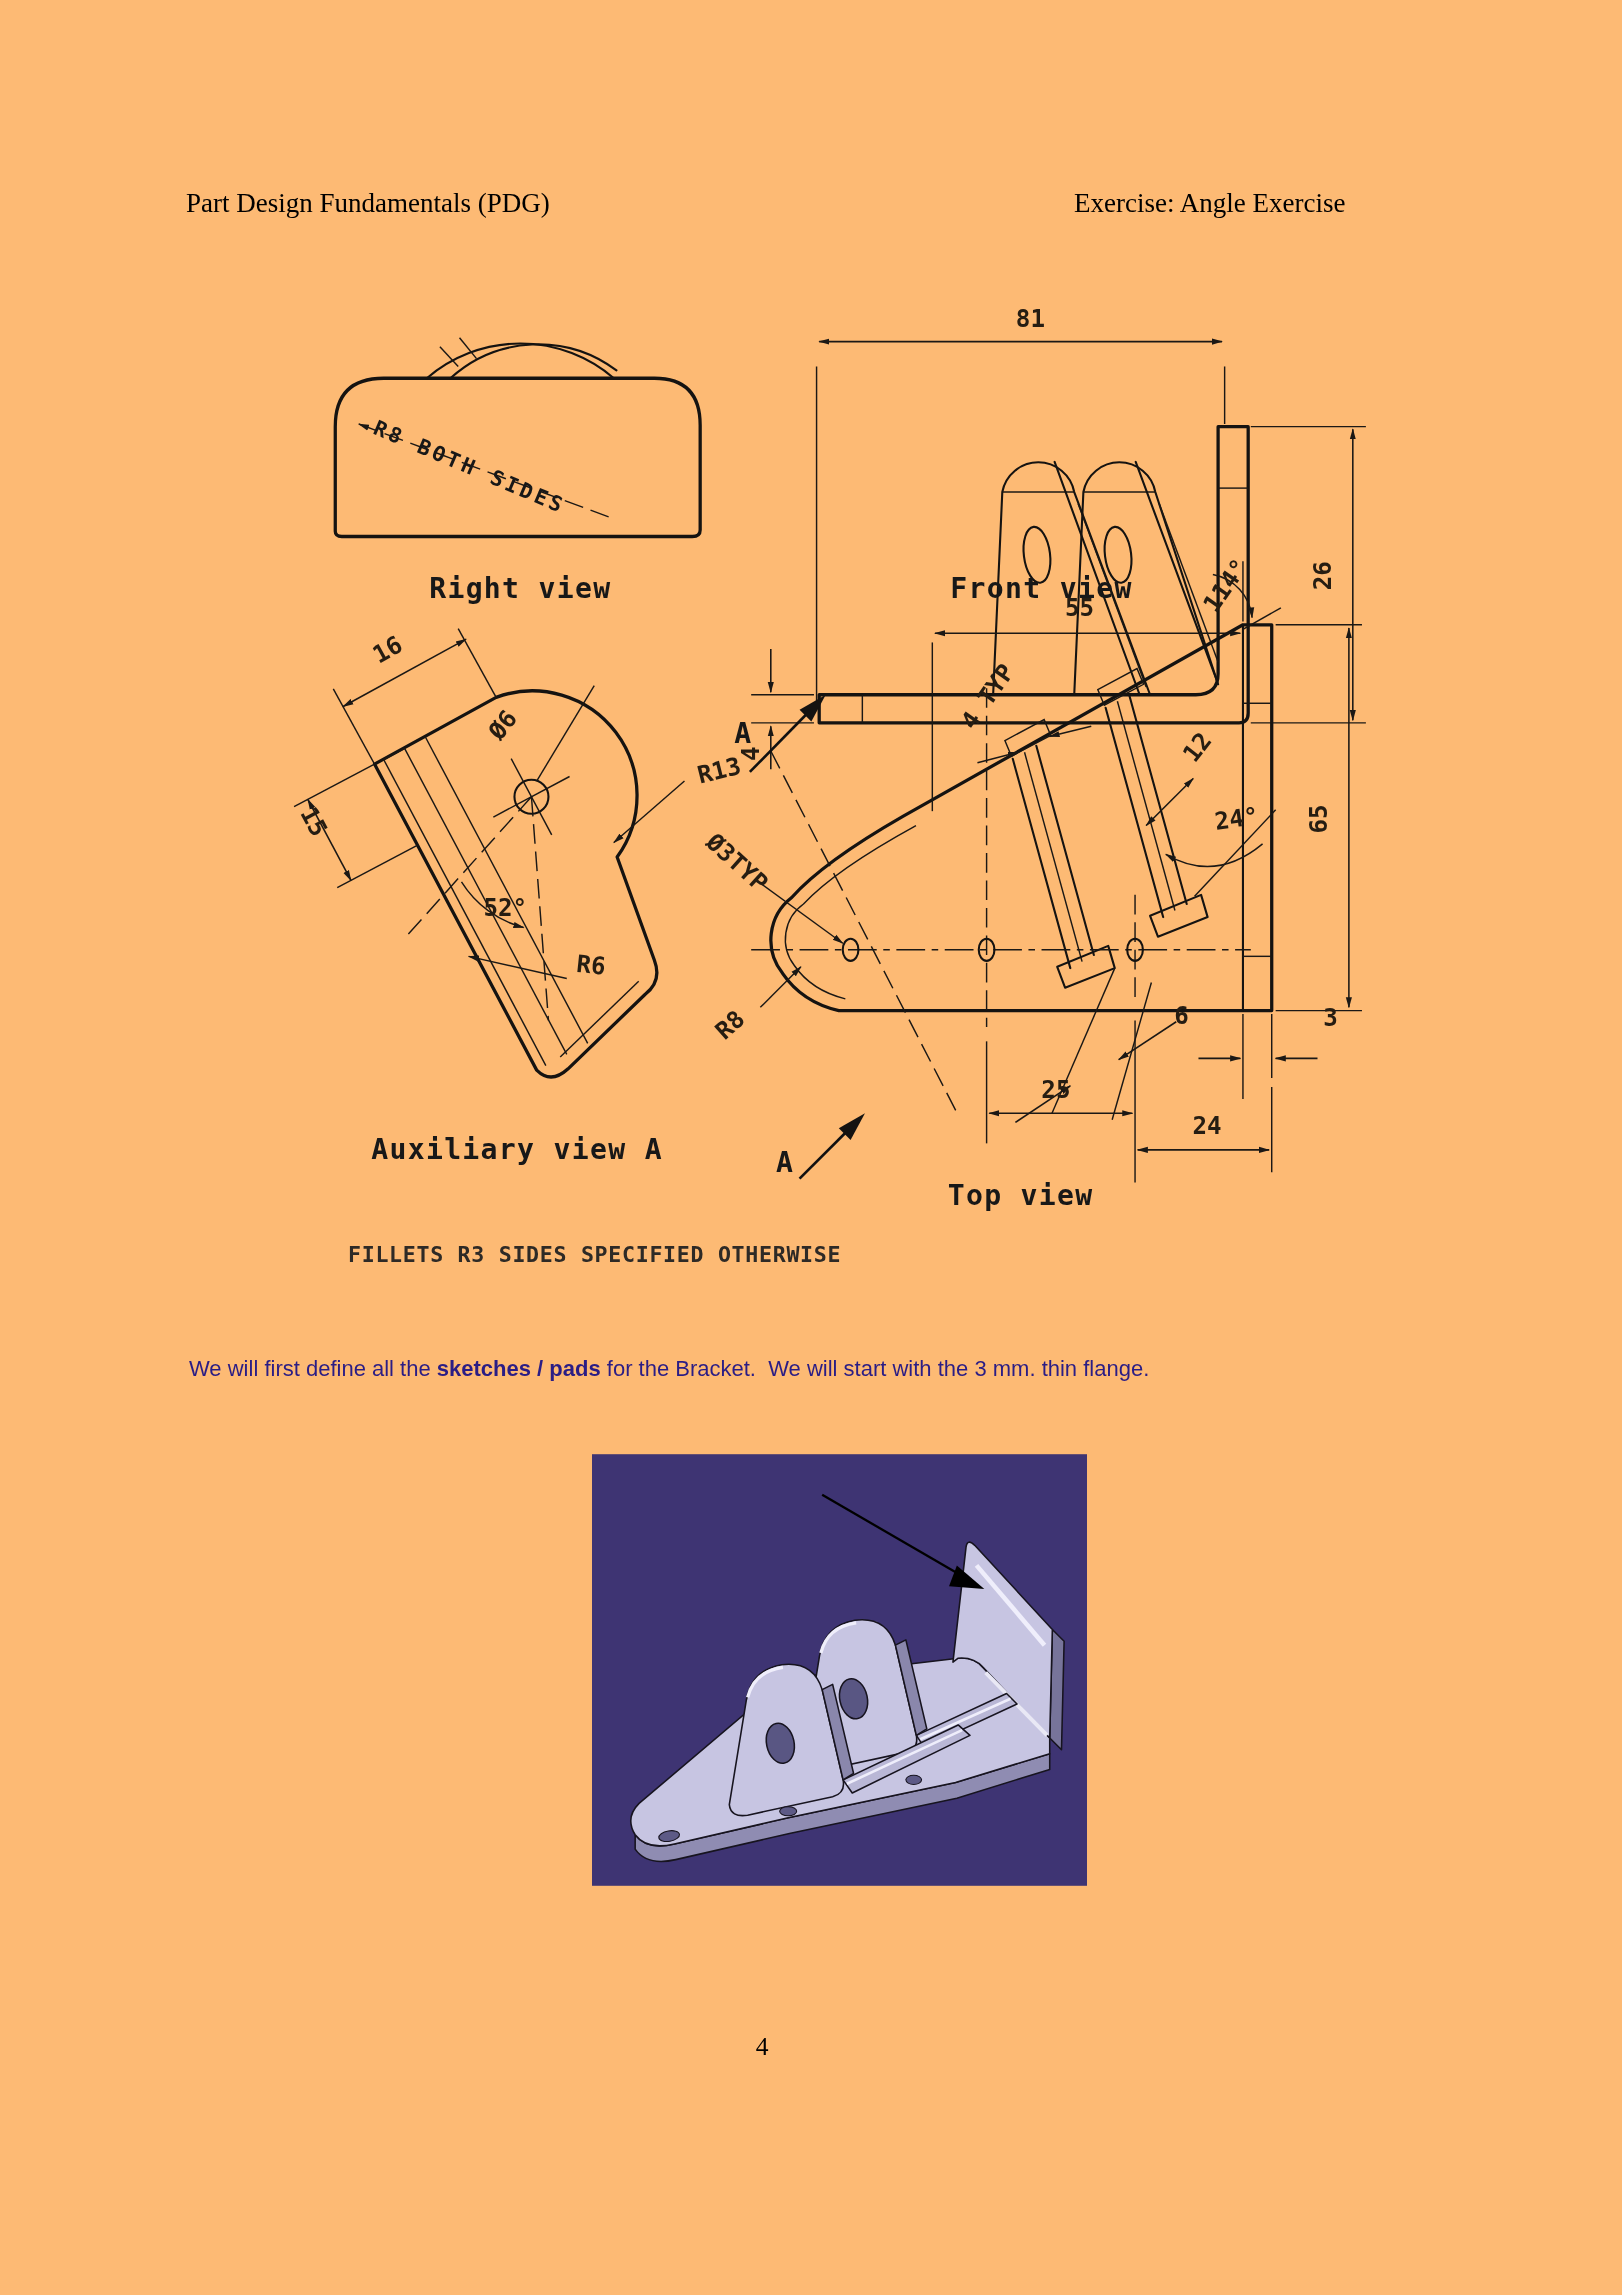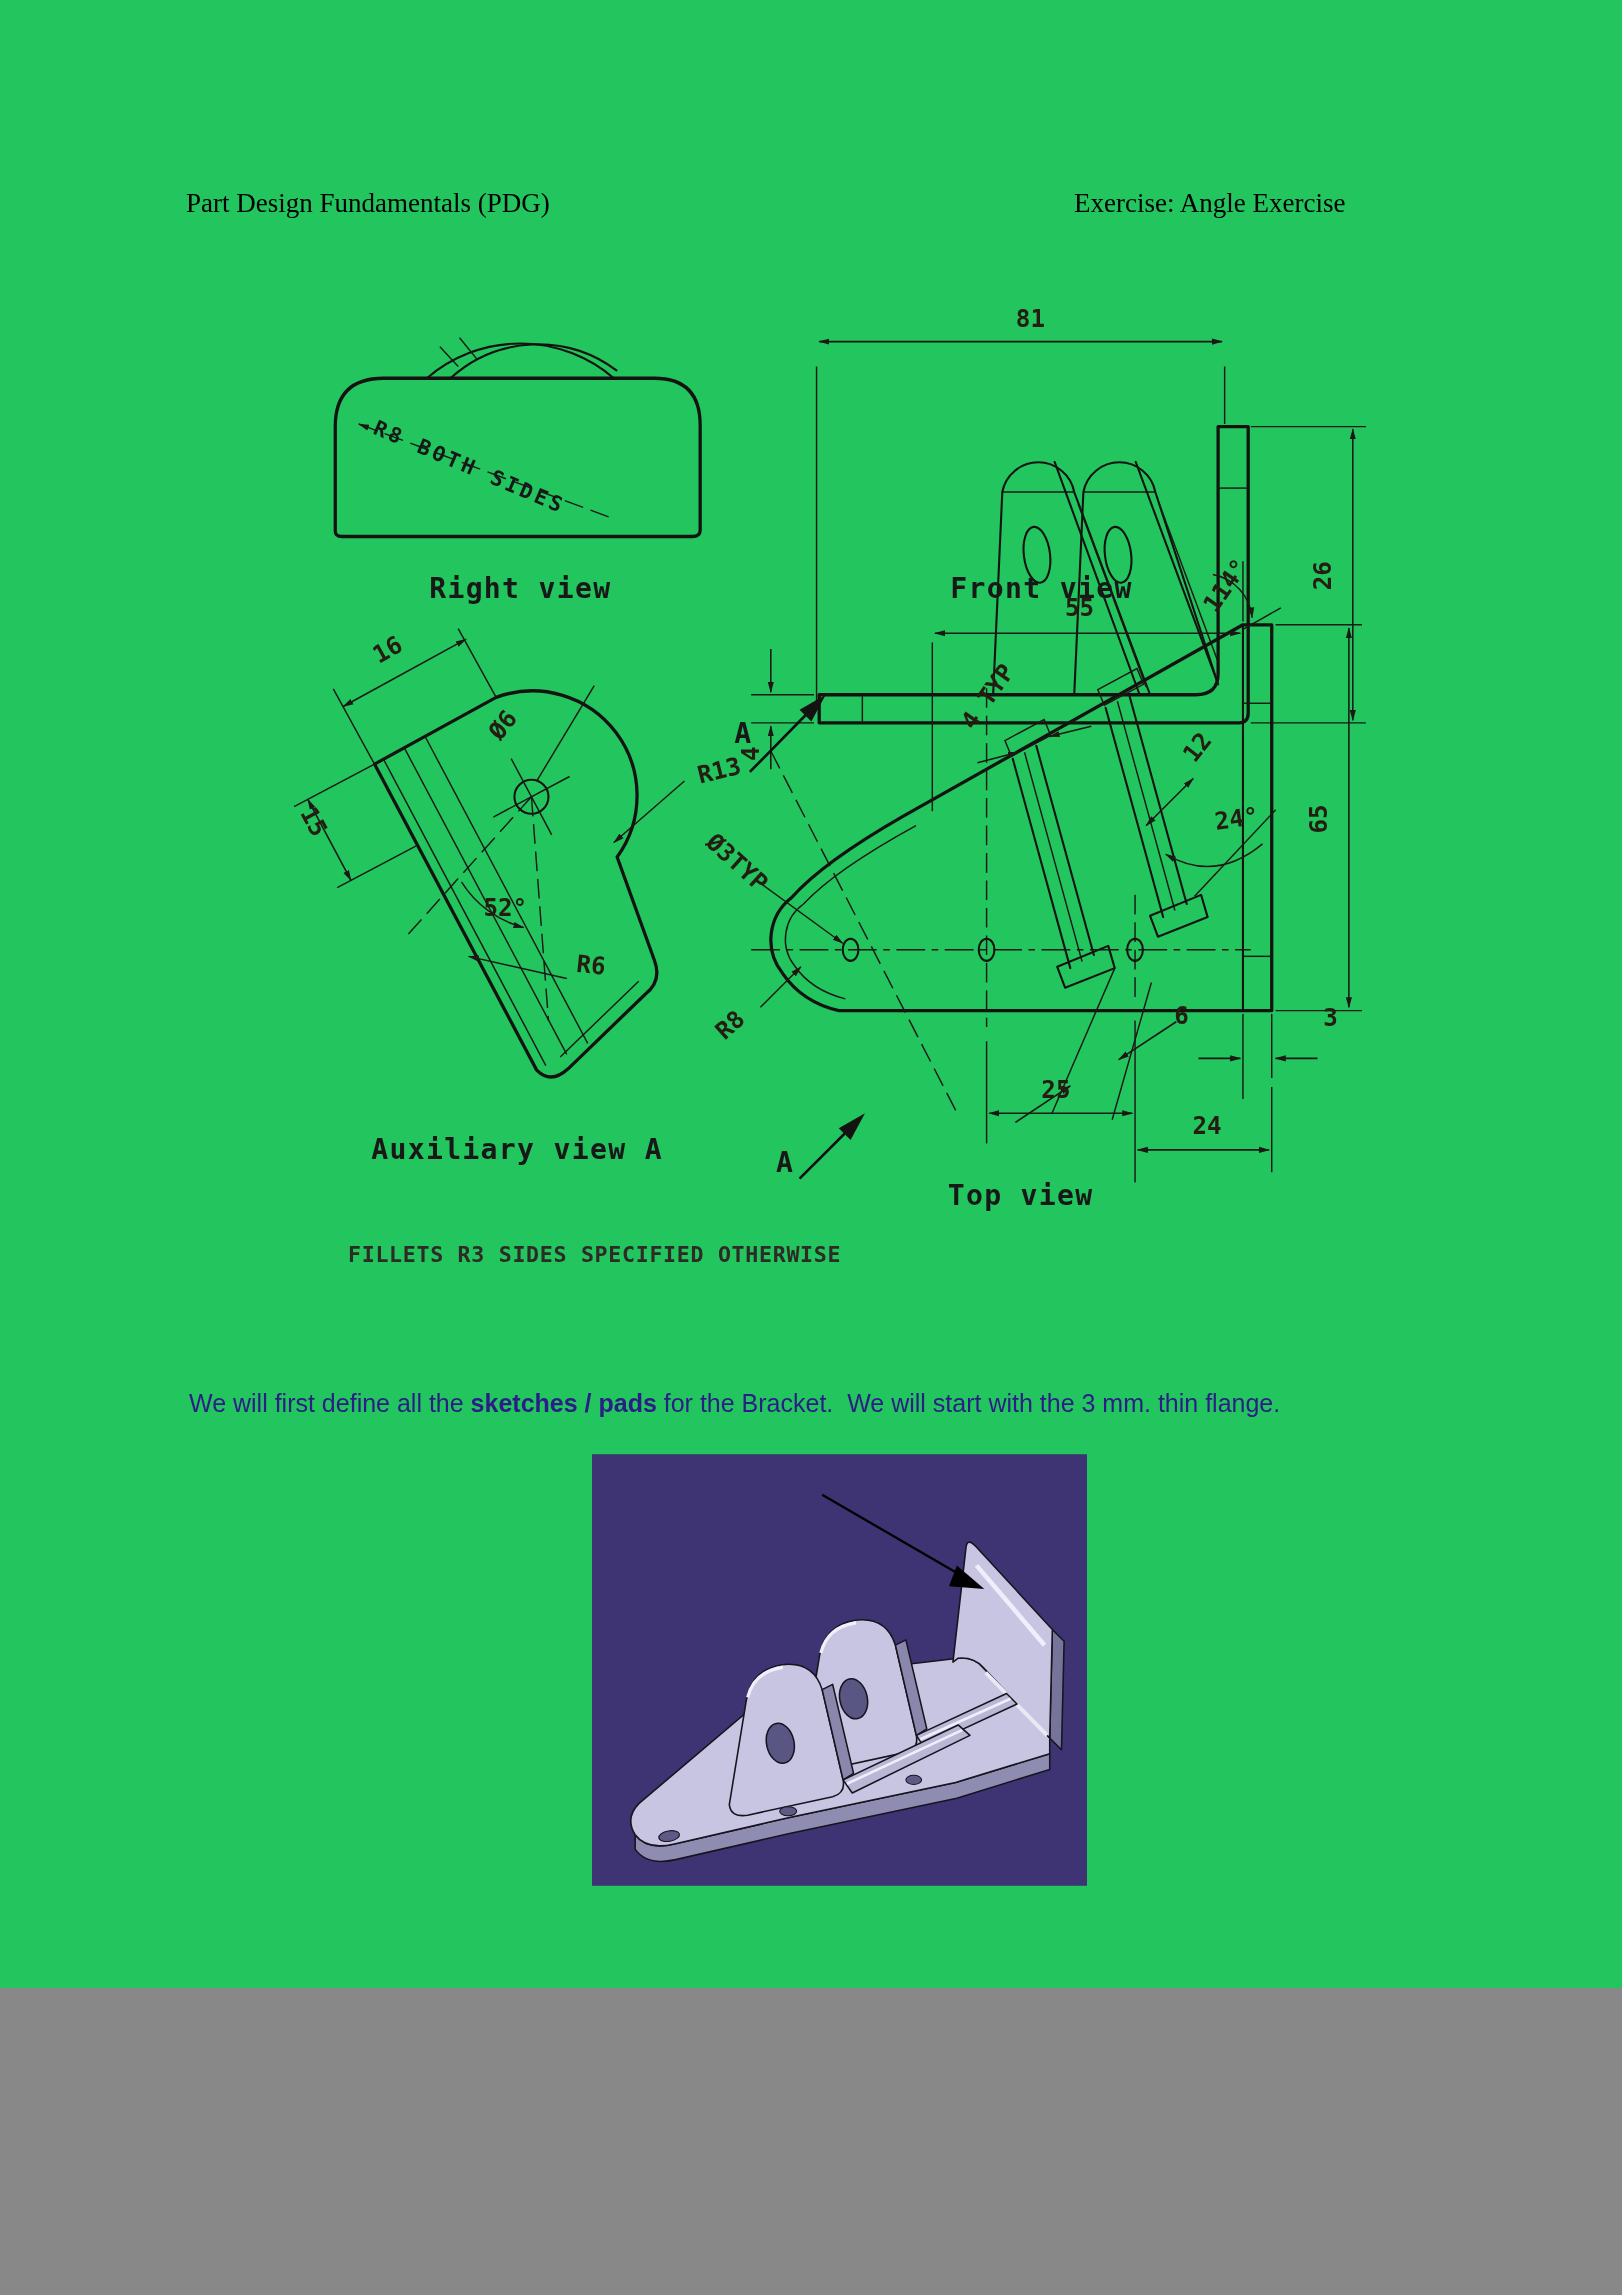--- a/index.html
+++ b/index.html
@@ -1,17 +1,17 @@
 <!DOCTYPE html>
 <html style="font-size:10.5px"><head>
 <meta charset="utf-8">
 <style>
   html,body { margin:0; padding:0; background:#888; }
   .page {
-    position:relative; width:1622px; height:1988px; background:#22c55e;
+    position:relative; width:1622px; height:2295px; background:#fdba74;
     font-family:"Liberation Serif", serif; overflow:hidden;
   }
   .hdr { position:absolute; top:188px; font-size:27px; color:#000; white-space:nowrap; }
   .hdr-left  { left:186px; }
   .hdr-right { left:1074px; }
 
   svg.drawing { position:absolute; left:275px; top:288px; }
 
   
   .ol  { fill:none; stroke:#151311; stroke-width:5;   stroke-linejoin:round; stroke-linecap:round; }
@@ -24,22 +24,22 @@
 
   text.mono { font:700 37px "DejaVu Sans Mono", monospace; fill:#261d12; }
   text.vlab { font:700 43px "DejaVu Sans Mono", monospace; fill:#181818; letter-spacing:2px; }
   text.lead { font:700 32px "DejaVu Sans Mono", monospace; fill:#181818; letter-spacing:5px; }
 
   .note {
     position:absolute; left:348px; top:1242px;
     font:700 21.6px "DejaVu Sans Mono", monospace; color:#2e2a26; letter-spacing:0.7px;
   }
   .para {
-    position:absolute; left:189px; top:1364px; width:1308px;
-    font-family:"Liberation Sans", sans-serif; font-size:25px; color:#2b1d85;
+    position:absolute; left:189px; top:1334px; width:1308px;
+    font-family:"Liberation Sans", sans-serif; font-size:22px; color:#2b1d85;
     white-space:pre-wrap;
   }
   .para b { font-weight:bold; }
   .fig { position:absolute; left:592px; top:1454px; width:495px; height:432px; }
   .pagenum {
     position:absolute; left:0; top:2032px; width:1524px; text-align:center;
     font-size:25.5px; color:#000;
   }
 </style>
 </head>

